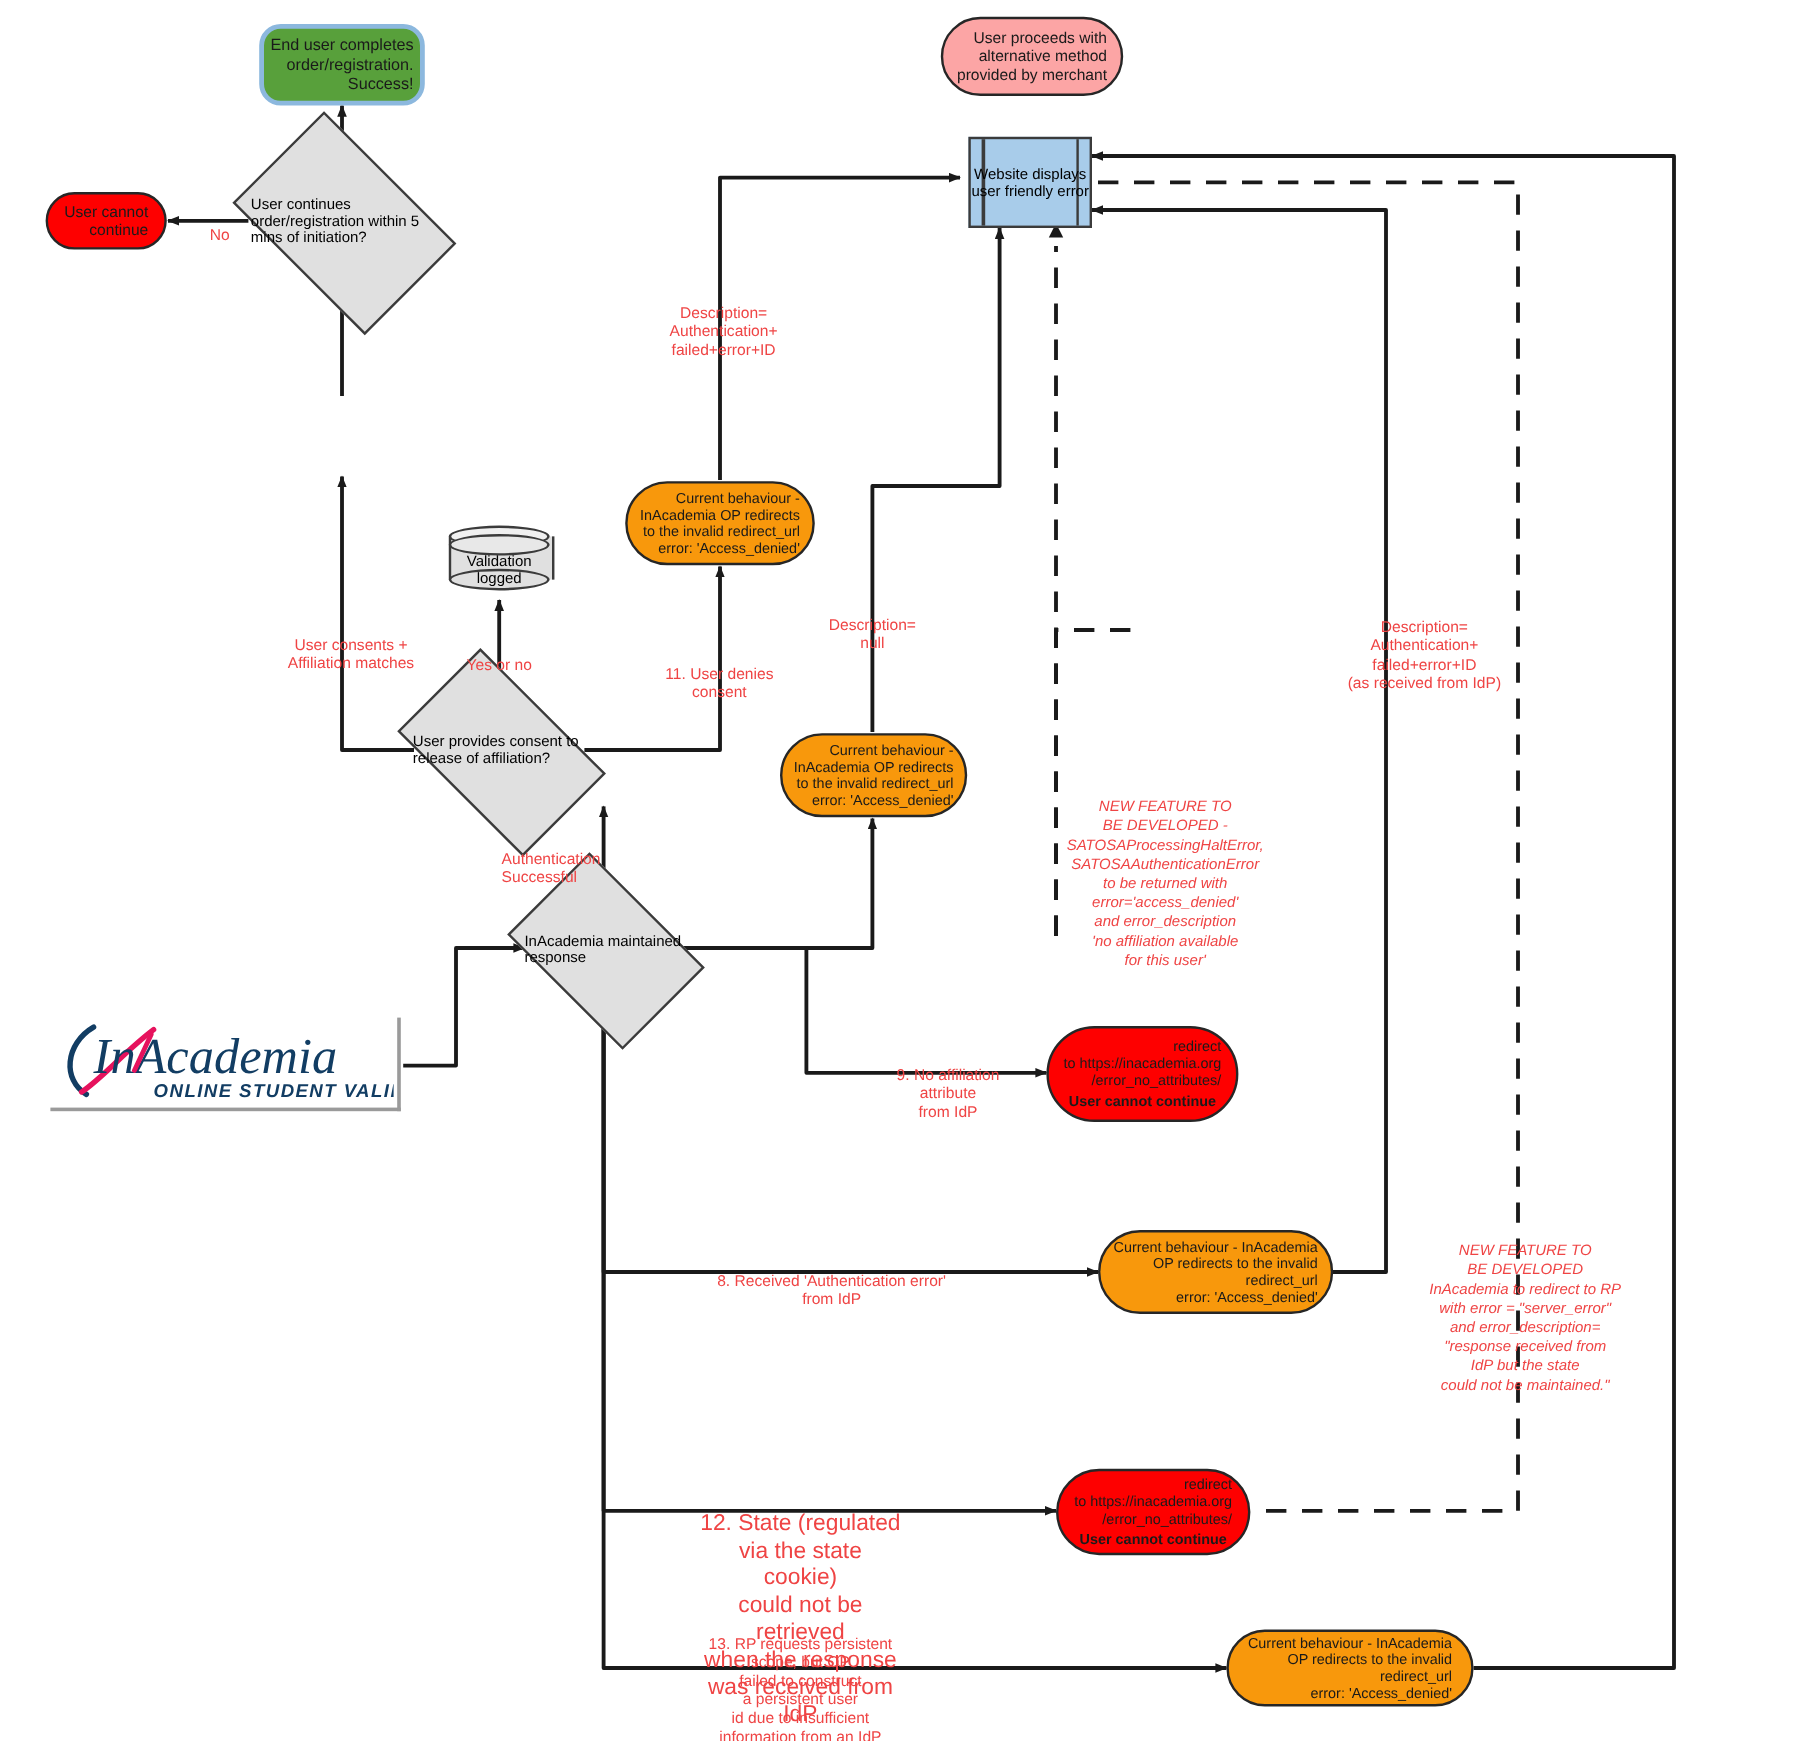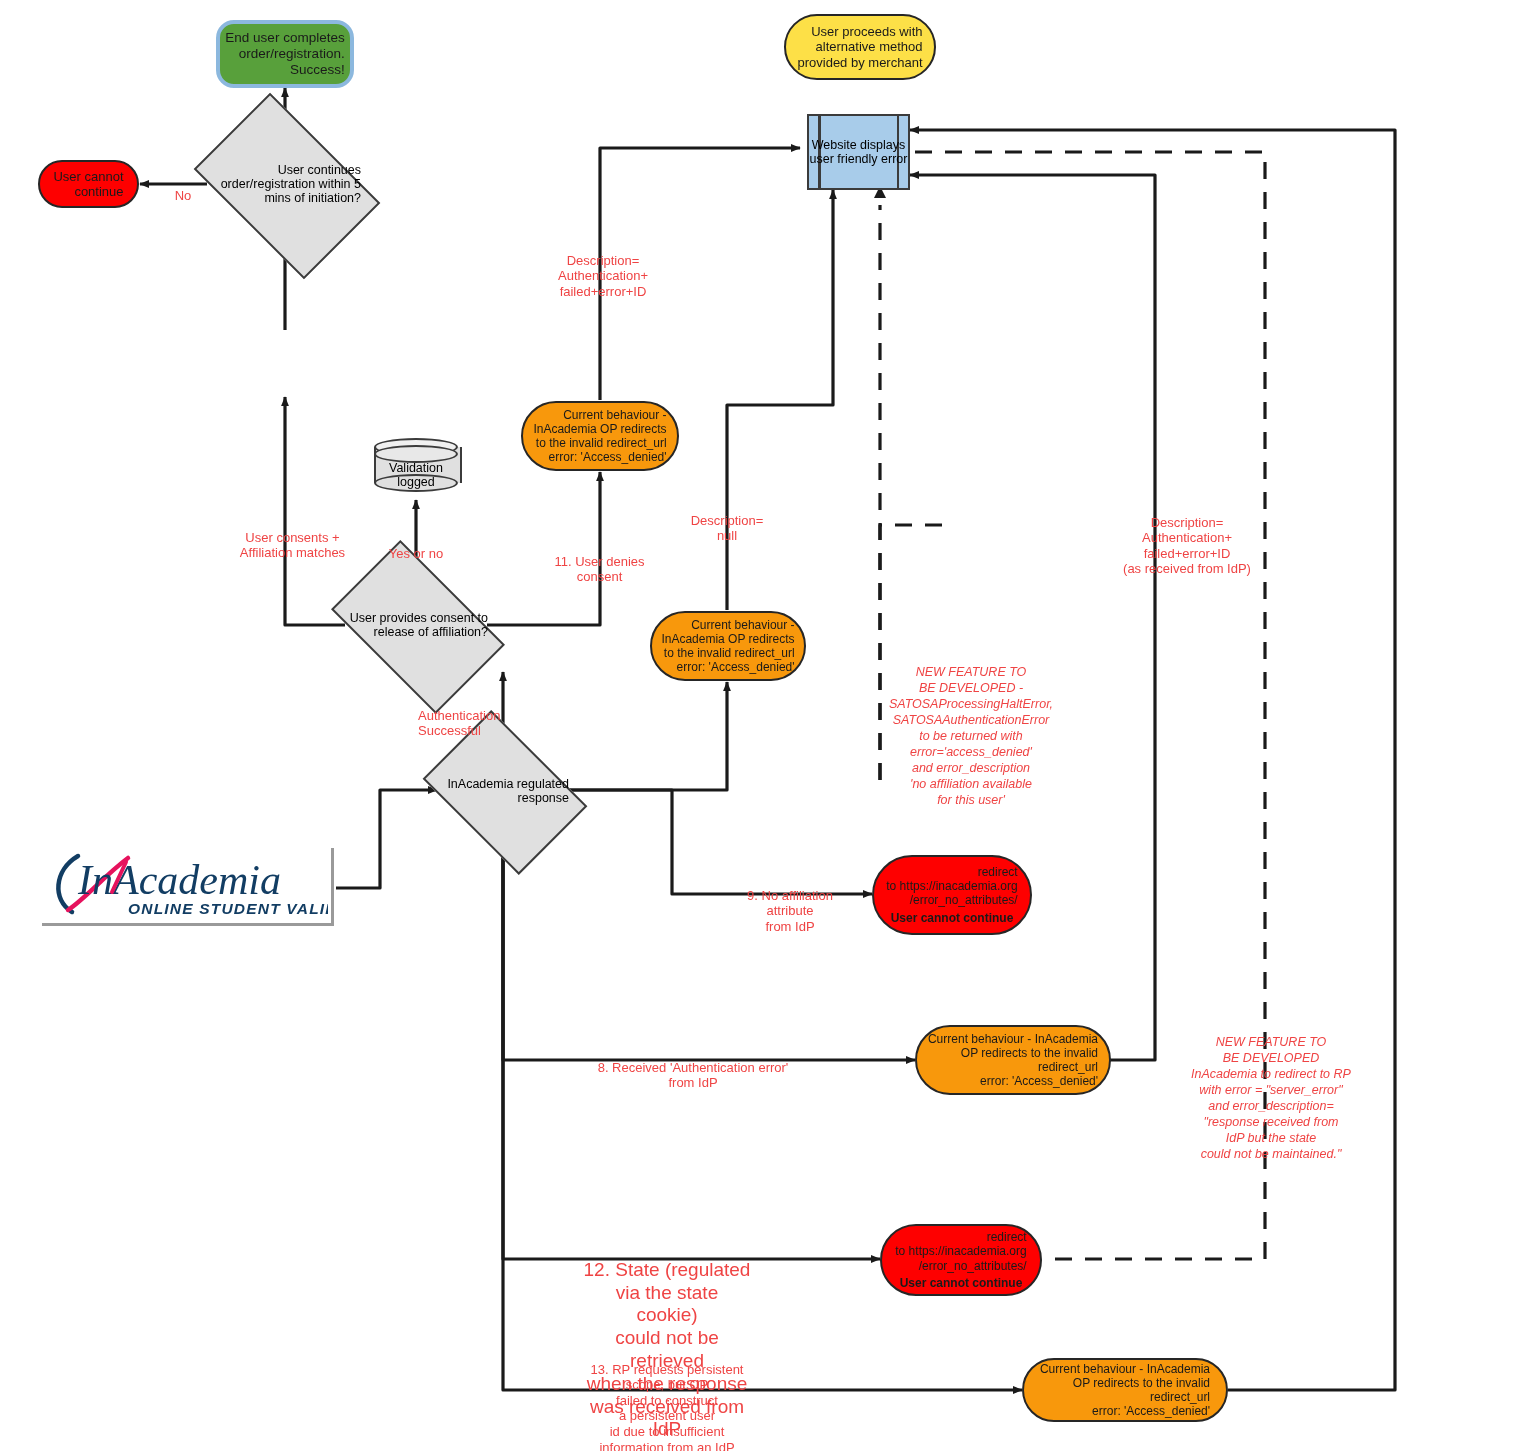--- a/index.html
+++ b/index.html
@@ -7,31 +7,31 @@
   #canvas{position:relative;width:1515px;height:1451px;overflow:hidden;background:#fff;}
   svg.edges{position:absolute;left:0;top:0;width:1515px;height:1451px;pointer-events:none;}
 
   .node{position:absolute;box-sizing:border-box;display:flex;align-items:center;
         justify-content:center;text-align:right;color:#1a1a1a;line-height:1.18;}
   .node span{display:block;white-space:pre-line;}
 
   
   .pill{border-radius:999px;border:2.5px solid #262626;}
   .pill-green{background:#58a03b;border:4px solid #8cb8de;border-radius:18px;}
-  .pill-blue{background:#fde047;border:2.5px solid #262626;border-radius:999px;}
+  .pill-blue{background:#fca5a5;border:2.5px solid #262626;border-radius:999px;}
   .pill-red{background:#fe0000;border:2.5px solid #262626;border-radius:999px;}
   .pill-orange{background:#f8980c;border:2.5px solid #262626;border-radius:999px;}
 
   
   .diamond{position:absolute;}
   .diamond .shape{position:absolute;left:0;top:0;width:100%;height:100%;
       background:#e0e0e0;border:2.5px solid #3b3b3b;
       transform:rotate(45deg);}
   .diamond .txt{position:absolute;left:0;top:0;width:100%;height:100%;
-      display:flex;align-items:center;justify-content:center;text-align:right;}
+      display:flex;align-items:center;justify-content:center;text-align:left;}
 
   
   .para{position:absolute;}
   .para .shape{position:absolute;left:0;top:0;width:100%;height:100%;
       background:#2d7a1e;border:2.5px solid #1d1d1d;
       transform:skewX(-24deg);}
   .para .txt{position:absolute;left:0;top:0;width:100%;height:100%;
       display:flex;align-items:center;justify-content:center;text-align:center;color:#fff;}
 
   
@@ -163,21 +163,21 @@
       <span>User provides
 consent to release of
 affiliation?</span>
     </div>
   </div>
 
   <div class="diamond" style="left:437px;top:744px;width:132px;height:93px;">
     <div class="shape"></div>
     <div class="txt" style="font-size:12.5px;">
       <span>InAcademia
-regulated
+maintained
 response</span>
     </div>
   </div>
 
   <div class="node pill-blue" style="left:784px;top:14px;width:152px;height:66px;font-size:13px;">
     <span>User proceeds with
 alternative method
 provided by merchant</span>
   </div>
 

